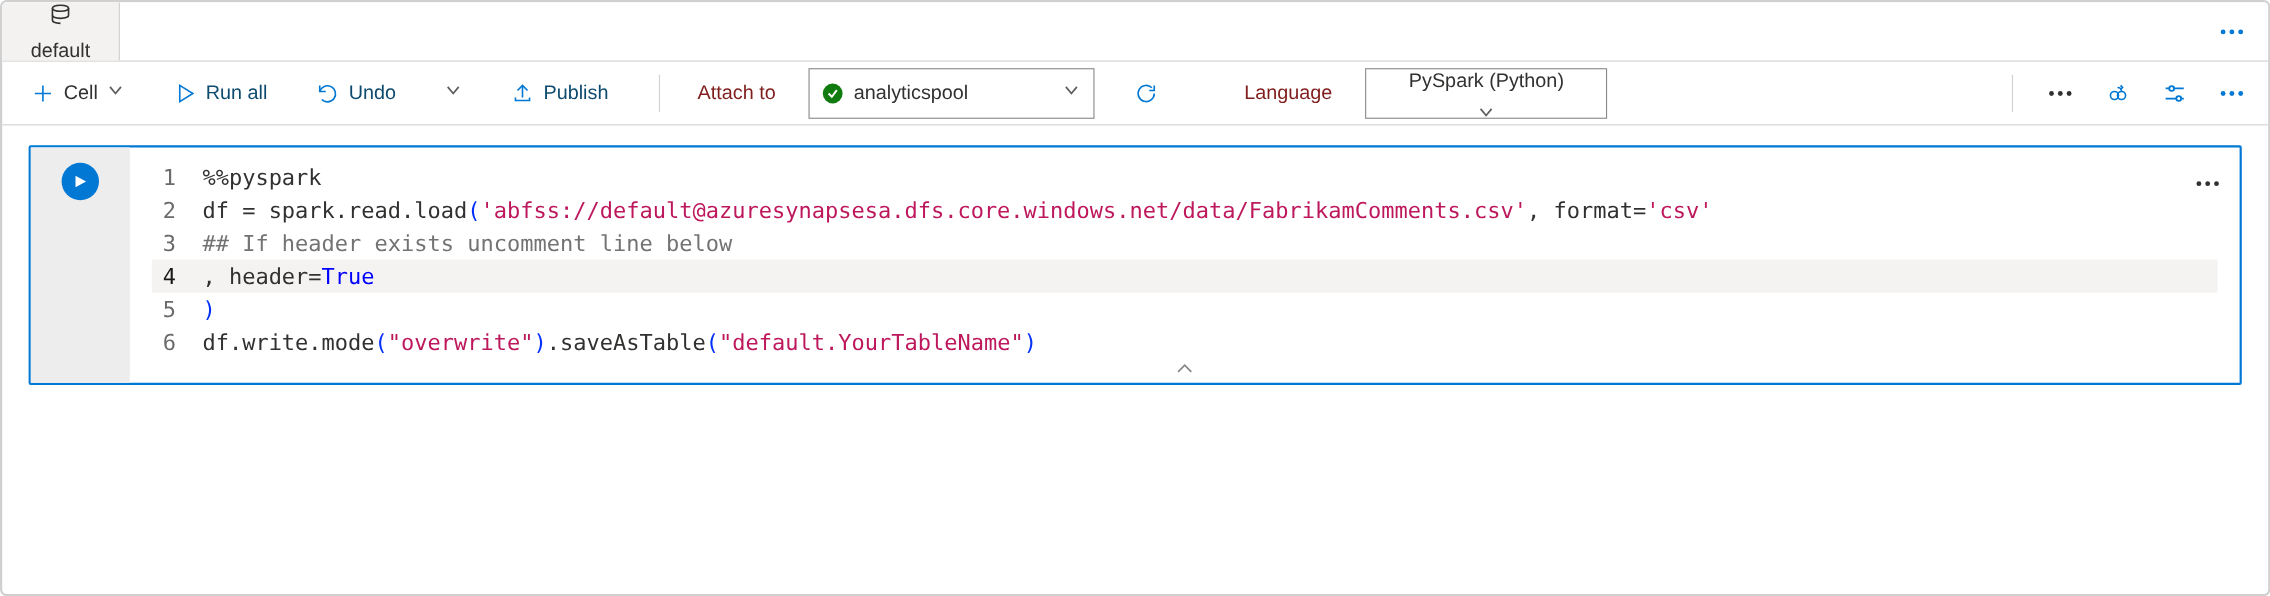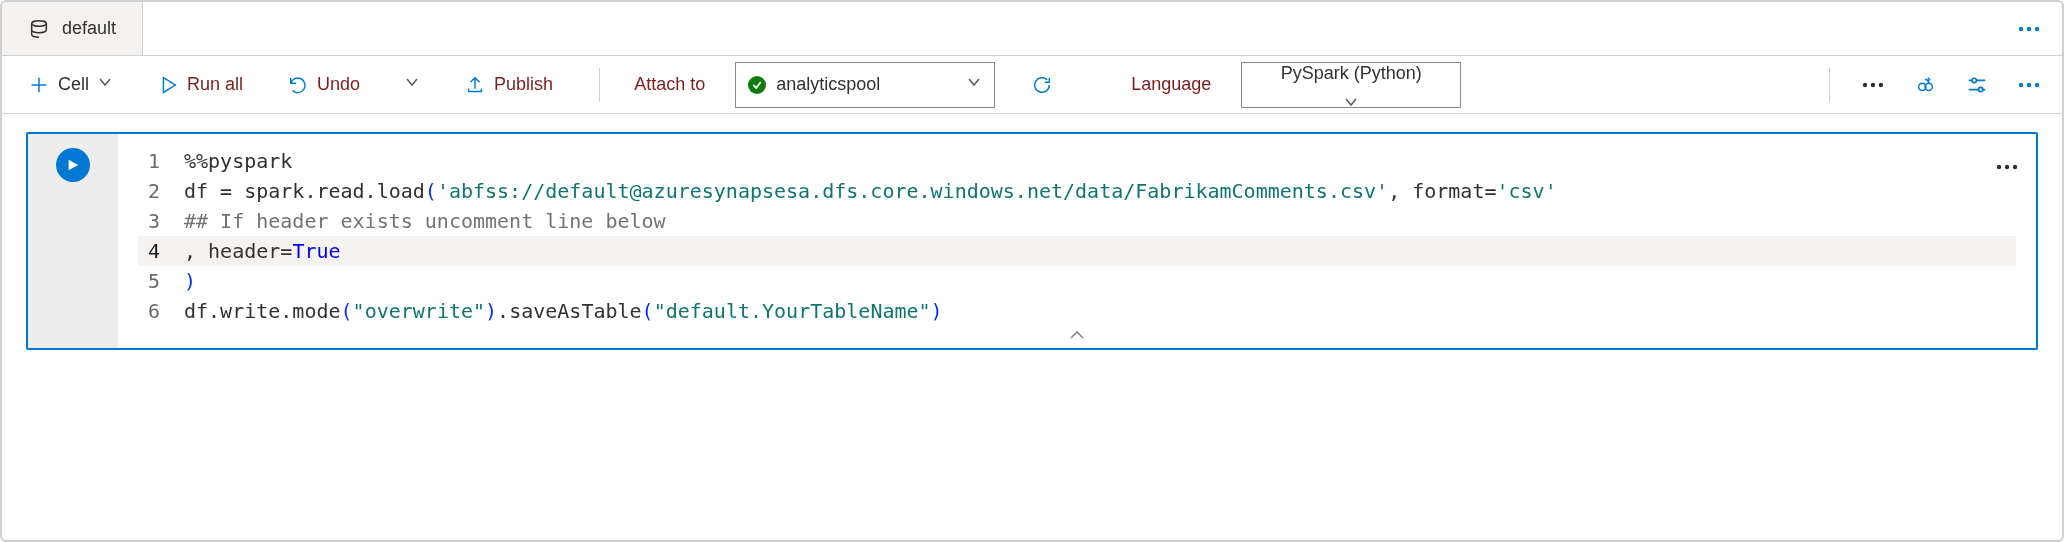--- a/index.html
+++ b/index.html
@@ -22,36 +22,37 @@
     background: #fff;
   }
   .tab {
     display: flex;
     align-items: center;
     gap: 12px;
     padding: 0 26px;
     border-right: 1px solid #d0d0d0;
     cursor: pointer;
     user-select: none;
+    flex-direction: column;
   }
   .tab.inactive { background: #f3f2f1; color:#323130; }
   .tab.active   { background: #fff; font-weight:600; border-top: 2px solid transparent; border-bottom: 2px solid #fff; margin-bottom:-1px;}
   .tab .dirty-dot { width:12px; height:12px; border-radius:50%; background:#8a8886; margin-left:70px;}
   .tab-icon svg { width:22px; height:22px; display:block; }
   .tabstrip-spacer { flex:1; }
   .tabstrip-more { display:flex; align-items:center; padding:0 22px; color:#0078d4; cursor:pointer;}
   
   .toolbar {
     display:flex; align-items:center; height:58px;
     padding: 0 10px 0 14px;
     border-bottom:1px solid #d0d0d0;
     gap: 20px;
     color:#323130;
   }
-  .tb-btn { display:flex; align-items:center; gap:8px; padding:6px 12px; cursor:pointer; color:#7f1d1d; border-radius:2px;}
+  .tb-btn { display:flex; align-items:center; gap:8px; padding:6px 12px; cursor:pointer; color:#0c4a6e; border-radius:2px;}
   .tb-btn.blue { color:#0078d4; }
   .tb-ico svg { width:22px; height:22px; display:block;}
   .tb-sep { width:1px; height:34px; background:#d0d0d0; margin: 0 14px;}
   .tb-label-muted { color:#7f1d1d; font-weight:500; margin-right:10px;}
   .dropdown {
     display:flex; align-items:center; gap:10px;
     border:1px solid #8a8886; height:46px; padding:0 12px;
     cursor:pointer; min-width:260px; justify-content:space-between;
   }
   .dropdown.small{min-width:220px;flex-direction:column;}
@@ -86,21 +87,21 @@
     padding: 12px 20px 4px 20px;
     font-family: "Consolas","Menlo","Monaco",monospace;
     font-size:20px; line-height:30px;
   }
   .cell-more{position:absolute; top:14px; right:18px; color:#323130; cursor:pointer;}
   .code-row{display:flex;}
   .code-row.hl{background:#f5f3f1;}
   .ln{width:46px; text-align:right; color:#6b6b6b; padding-right:24px; user-select:none; line-height:30px;}
   .ln.active{color:#1a1a1a; font-weight:500;}
   .code{white-space:pre; line-height:30px;}
-  .tok-str{color:#0f766e;}
+  .tok-str{color:#be185d;}
   .tok-kw{color:#0000ff;}
   .tok-cmt{color:#737373;}
   .tok-par{color:#0431fa;}
   .cell-footer{
     height:18px; display:flex; align-items:center; justify-content:center;
   }
   .cell-footer svg{width:16px;height:10px;color:#8a8886;}
 </style>
 </head>
 <body>

